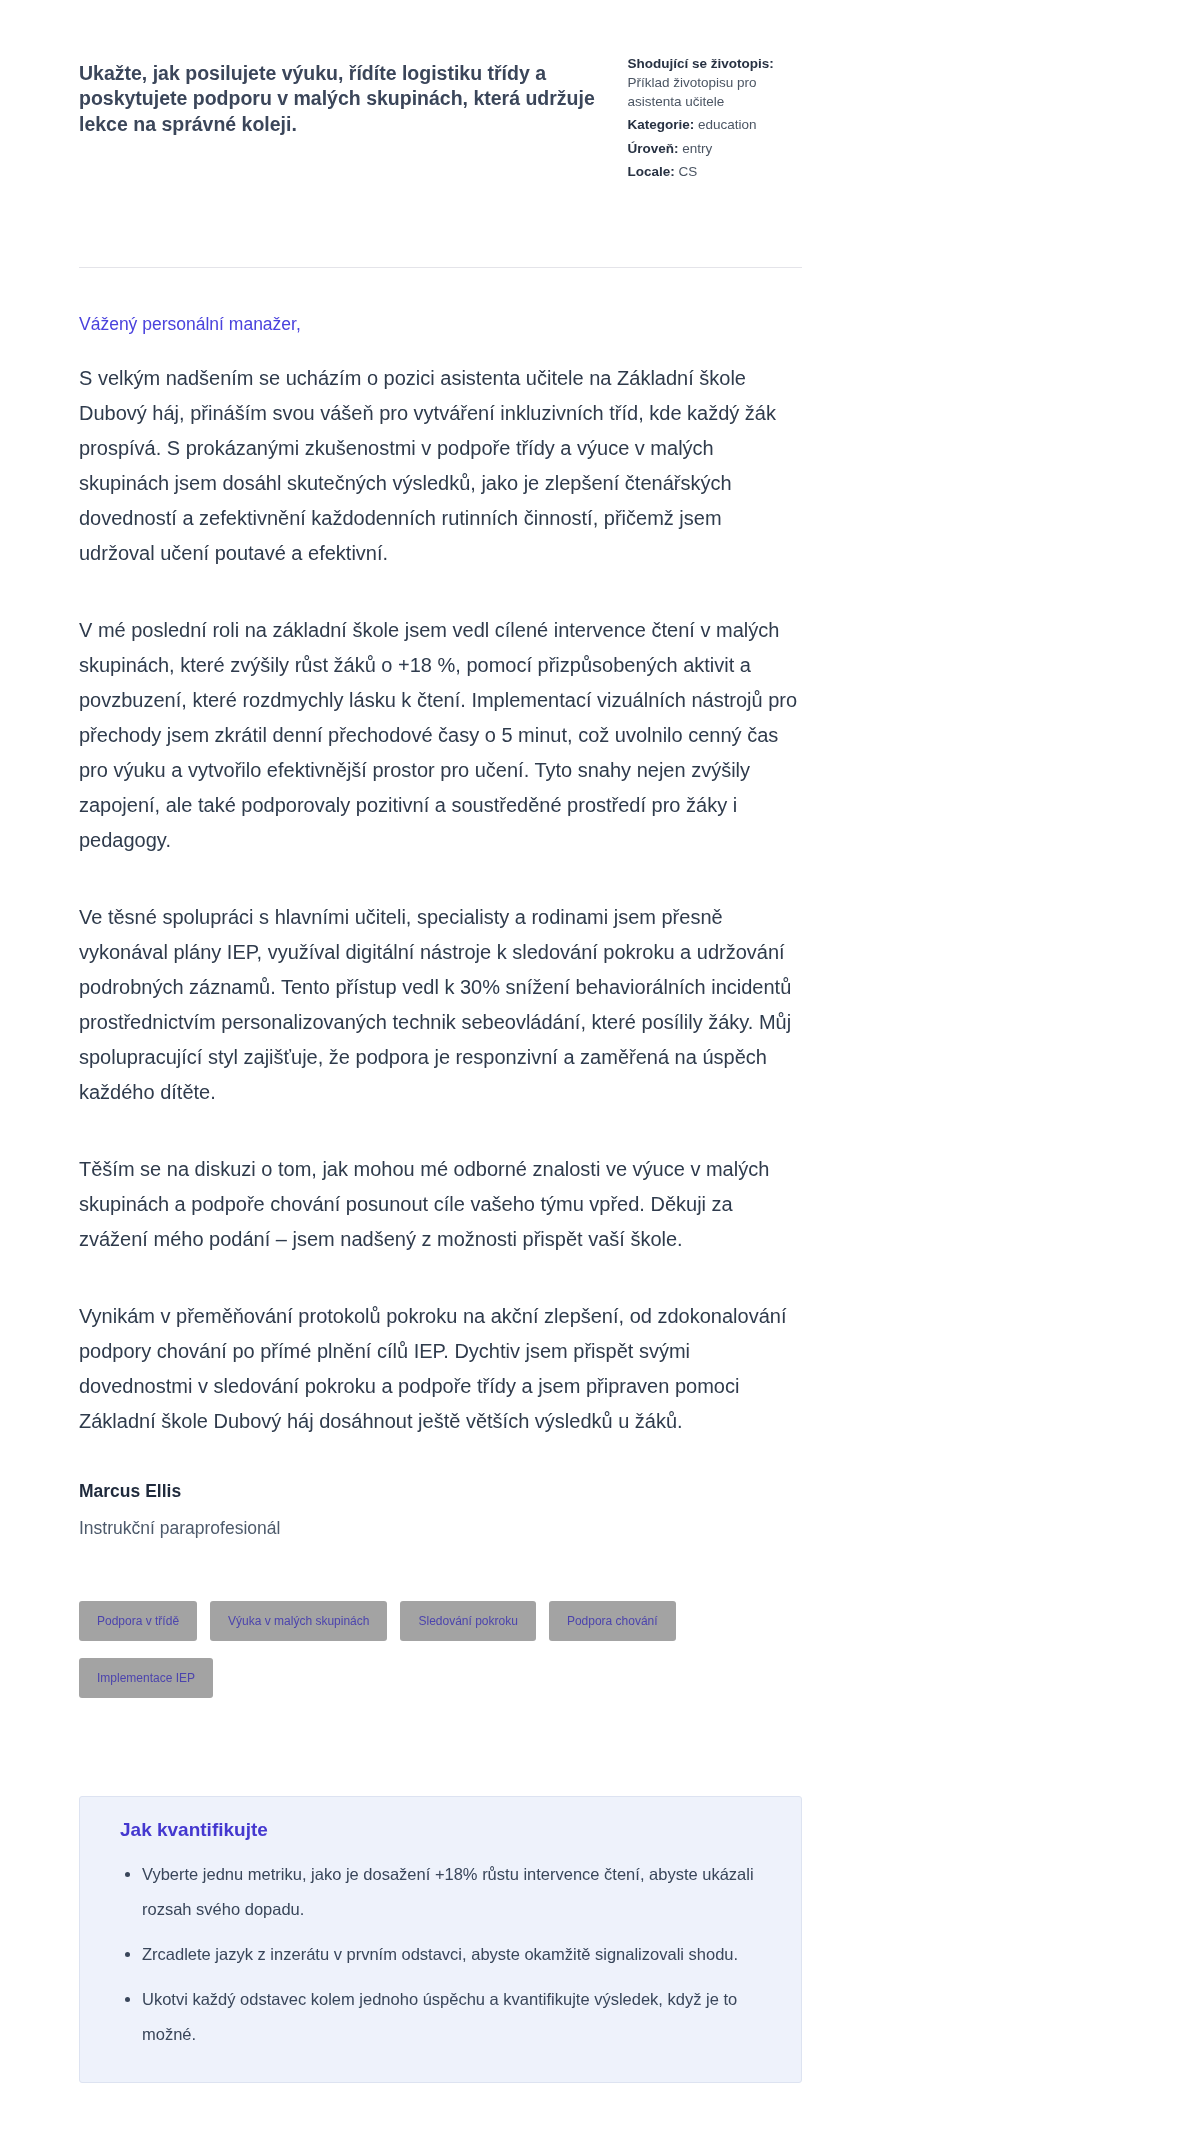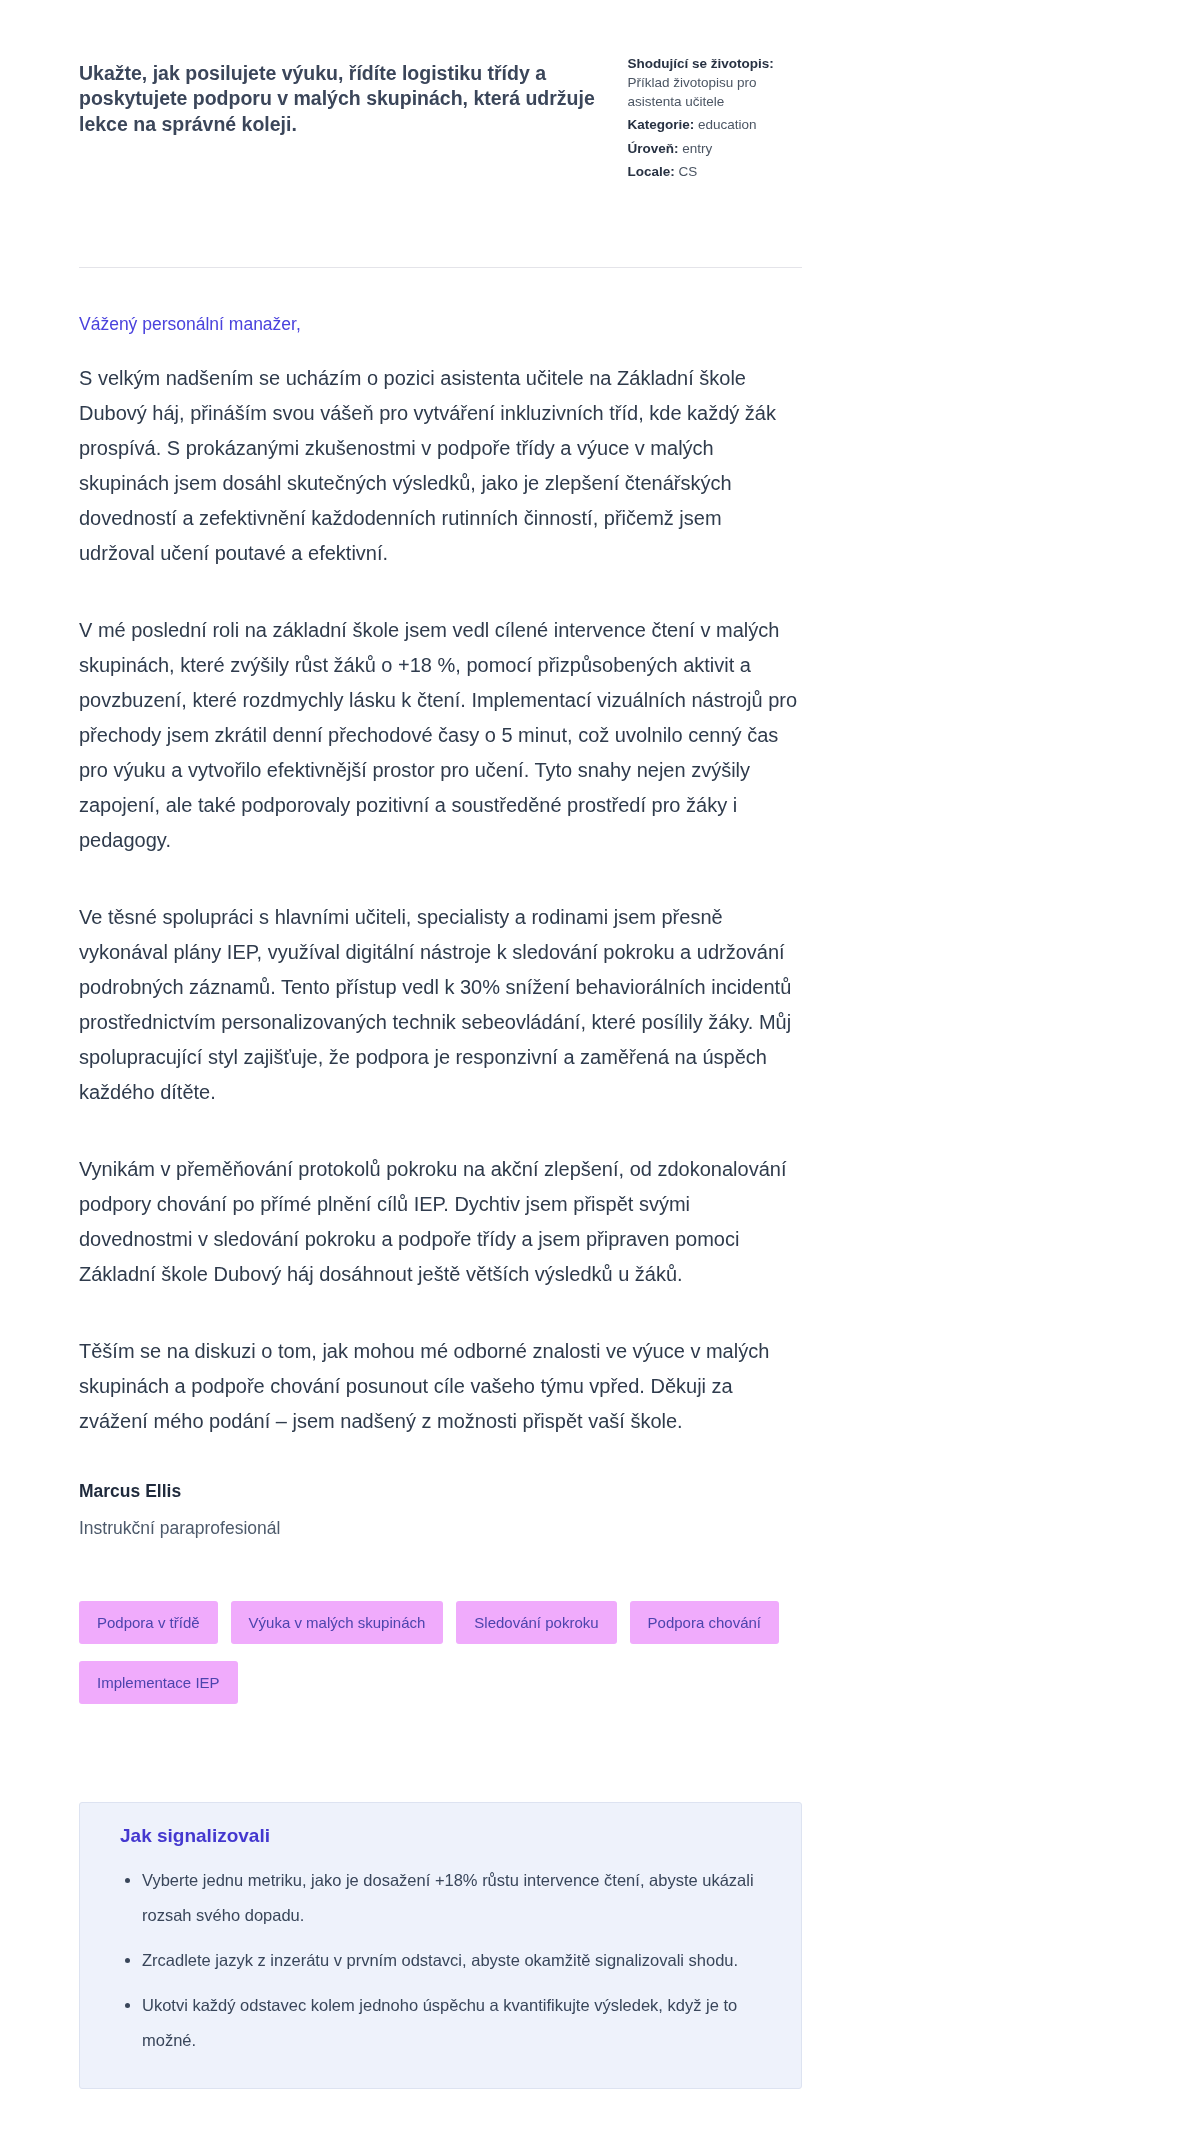--- a/index.html
+++ b/index.html
@@ -90,23 +90,23 @@
 
   
   .tags {
     margin-top: 62px;
     display: flex;
     flex-wrap: wrap;
     gap: 17px 13px;
   }
   .tag {
     display: inline-block;
-    background: #f0abfc;
+    background: #a3a3a3;
     color: #4c44ad;
-    font-size: 15px;
+    font-size: 12px;
     line-height: 1;
     padding: 14px 18px;
     border-radius: 3px;
     white-space: nowrap;
   }
 
   
   .tips {
     margin-top: 98px;
     background: #eef2fb;
@@ -163,38 +163,38 @@
   </header>
 
   <hr class="divider">
 
   <main class="letter">
     <p class="greeting">Vážený personální manažer,</p>
 
     <p class="para">S velkým nadšením se ucházím o pozici asistenta učitele na Základní škole Dubový háj, přináším svou vášeň pro vytváření inkluzivních tříd, kde každý žák prospívá. S prokázanými zkušenostmi v podpoře třídy a výuce v malých skupinách jsem dosáhl skutečných výsledků, jako je zlepšení čtenářských dovedností a zefektivnění každodenních rutinních činností, přičemž jsem udržoval učení poutavé a efektivní.</p>
     <p class="para">V mé poslední roli na základní škole jsem vedl cílené intervence čtení v malých skupinách, které zvýšily růst žáků o +18 %, pomocí přizpůsobených aktivit a povzbuzení, které rozdmychly lásku k čtení. Implementací vizuálních nástrojů pro přechody jsem zkrátil denní přechodové časy o 5 minut, což uvolnilo cenný čas pro výuku a vytvořilo efektivnější prostor pro učení. Tyto snahy nejen zvýšily zapojení, ale také podporovaly pozitivní a soustředěné prostředí pro žáky i pedagogy.</p>
     <p class="para">Ve těsné spolupráci s hlavními učiteli, specialisty a rodinami jsem přesně vykonával plány IEP, využíval digitální nástroje k sledování pokroku a udržování podrobných záznamů. Tento přístup vedl k 30% snížení behaviorálních incidentů prostřednictvím personalizovaných technik sebeovládání, které posílily žáky. Můj spolupracující styl zajišťuje, že podpora je responzivní a zaměřená na úspěch každého dítěte.</p>
+    <p class="para">Těším se na diskuzi o tom, jak mohou mé odborné znalosti ve výuce v malých skupinách a podpoře chování posunout cíle vašeho týmu vpřed. Děkuji za zvážení mého podání – jsem nadšený z možnosti přispět vaší škole.</p>
     <p class="para">Vynikám v přeměňování protokolů pokroku na akční zlepšení, od zdokonalování podpory chování po přímé plnění cílů IEP. Dychtiv jsem přispět svými dovednostmi v sledování pokroku a podpoře třídy a jsem připraven pomoci Základní škole Dubový háj dosáhnout ještě větších výsledků u žáků.</p>
-    <p class="para">Těším se na diskuzi o tom, jak mohou mé odborné znalosti ve výuce v malých skupinách a podpoře chování posunout cíle vašeho týmu vpřed. Děkuji za zvážení mého podání – jsem nadšený z možnosti přispět vaší škole.</p>
 
     <div class="signature">
       <p class="sig-name">Marcus Ellis</p>
       <p class="sig-role">Instrukční paraprofesionál</p>
     </div>
 
     <div class="tags">
       <span class="tag">Podpora v třídě</span>
       <span class="tag">Výuka v malých skupinách</span>
       <span class="tag">Sledování pokroku</span>
       <span class="tag">Podpora chování</span>
       <span class="tag">Implementace IEP</span>
     </div>
 
     <section class="tips">
-      <h3 class="tips-heading">Jak signalizovali</h3>
+      <h3 class="tips-heading">Jak kvantifikujte</h3>
       <ul class="tips-list">
         <li>Vyberte jednu metriku, jako je dosažení +18% růstu intervence čtení, abyste ukázali rozsah svého dopadu.</li>
         <li>Zrcadlete jazyk z inzerátu v prvním odstavci, abyste okamžitě signalizovali shodu.</li>
         <li>Ukotvi každý odstavec kolem jednoho úspěchu a kvantifikujte výsledek, když je to možné.</li>
       </ul>
     </section>
   </main>
 
 </div>
 

